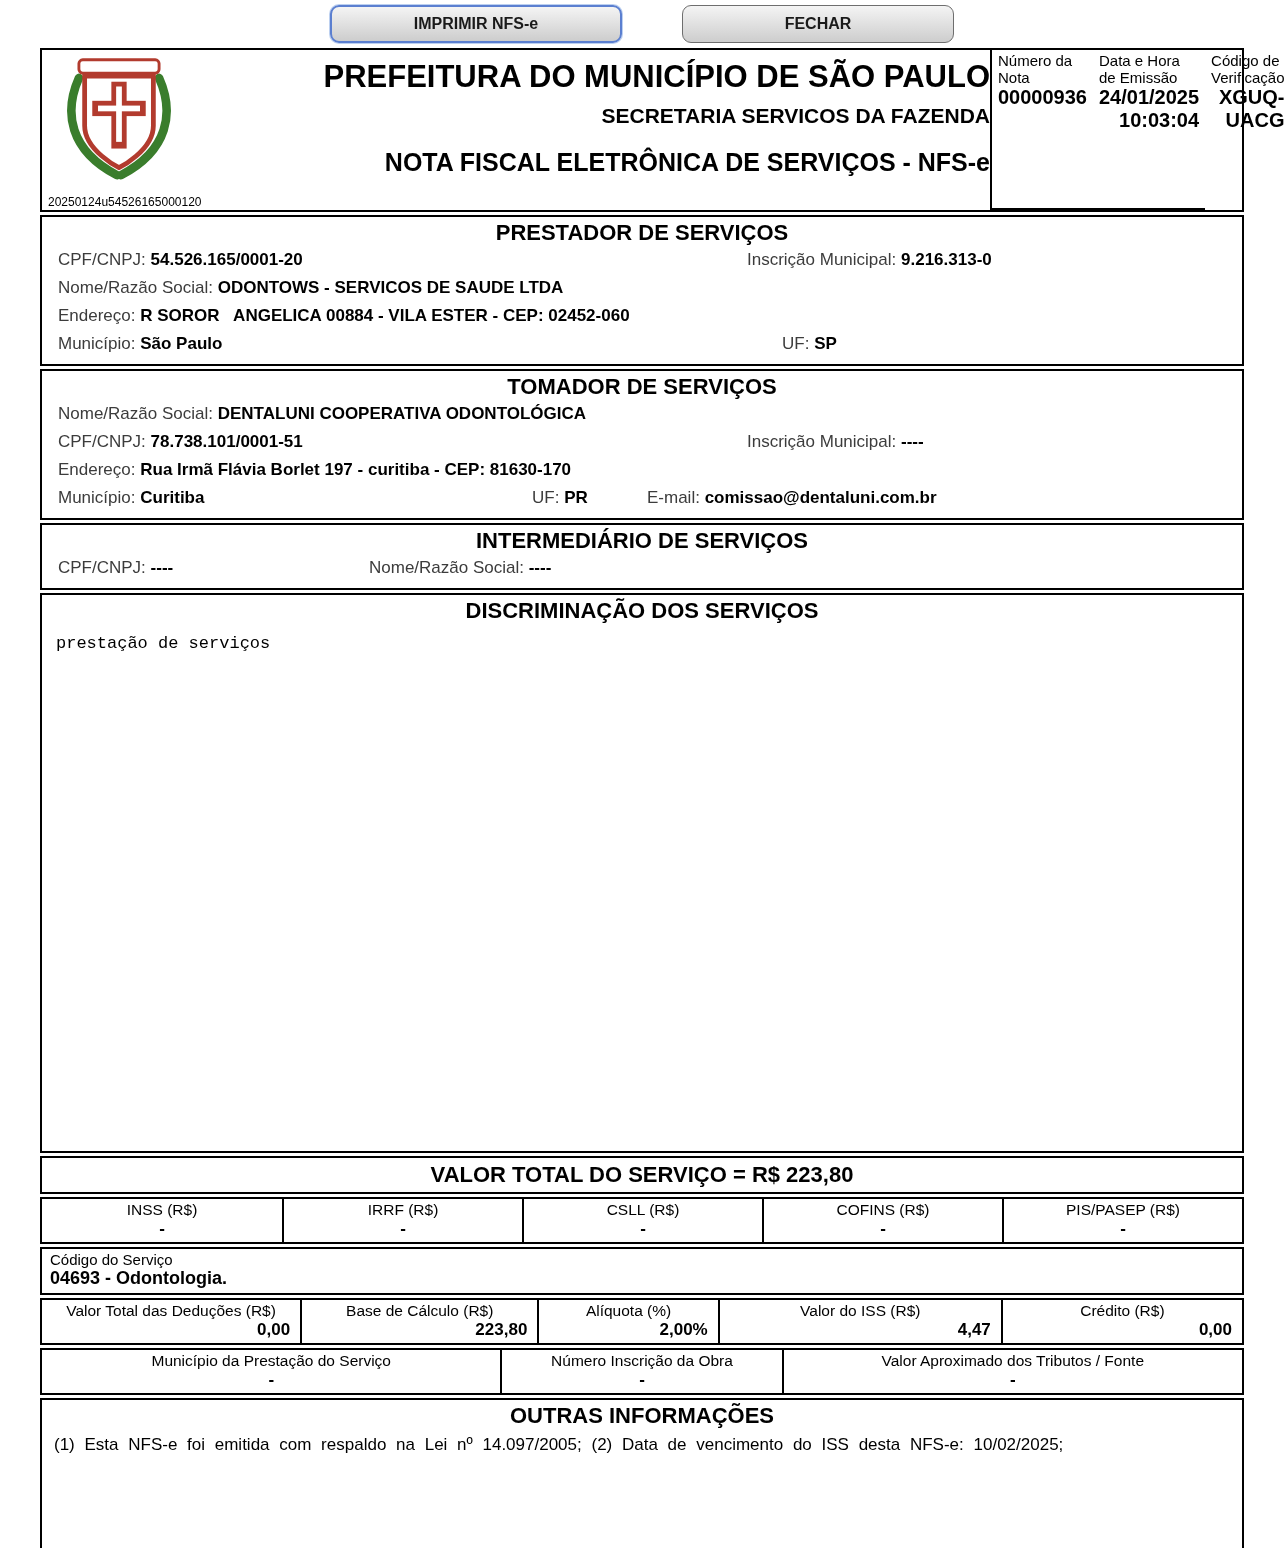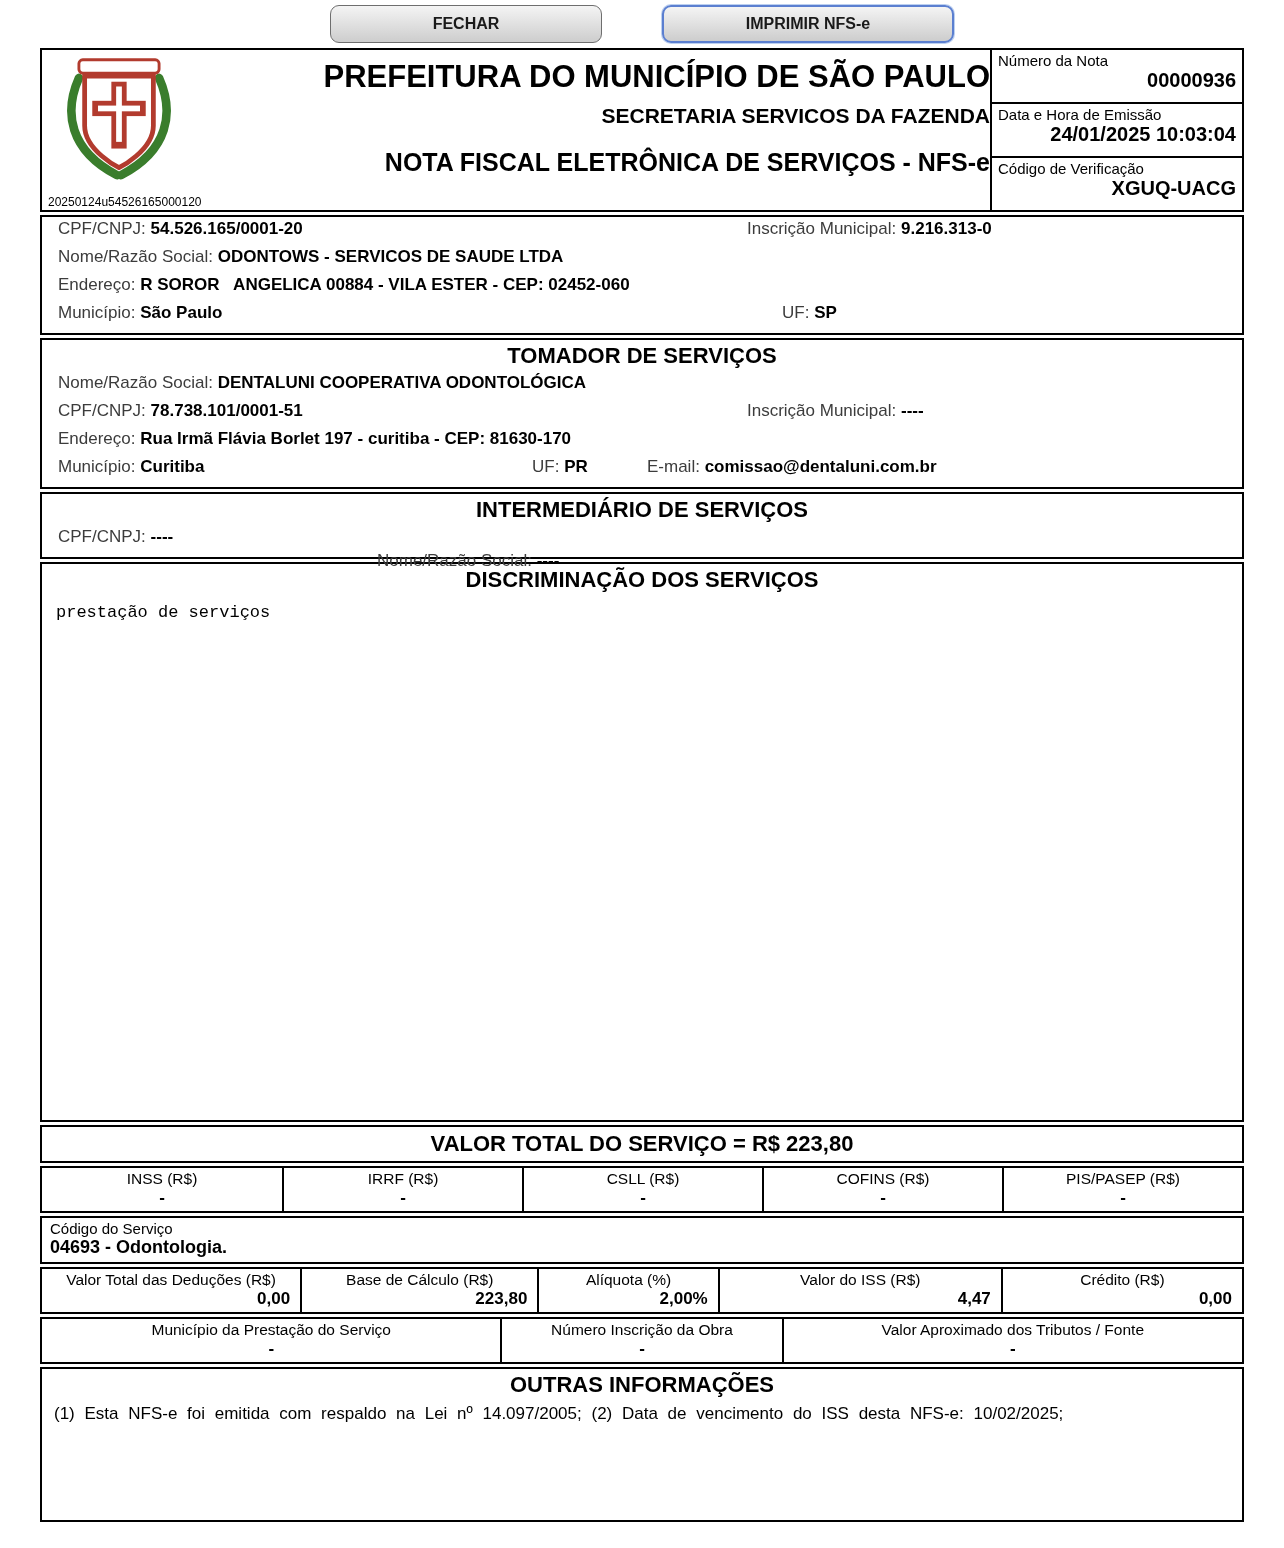--- a/index.html
+++ b/index.html
@@ -29,36 +29,36 @@
 
   
   .header-box { display:flex; height:164px; }
   .logo-col { width:152px; display:flex; flex-direction:column; align-items:center; justify-content:space-between; padding:5px 2px 1px 4px; }
   .logo-col svg { width:116px; height:126px; display:block; }
   .control-num { font-size:12px; white-space:nowrap; align-self:flex-start; padding-left:2px; }
   .header-center { flex:1; text-align:right; padding-top:9px; }
   .h-title { font-size:31px; font-weight:bold; letter-spacing:0; }
   .h-sub   { font-size:21px; font-weight:bold; margin-top:9px; }
   .h-doc   { font-size:25px; font-weight:bold; margin-top:20px; }
-  .nota-col { width:252px; border-left:2px solid #000; display:flex; flex-direction:column; }
+  .nota-col { width:252px; border-left:2px solid #000; display:flex; flex-direction:row; }
   .nota-group { flex:1; border-bottom:2px solid #000; padding:2px 6px; }
   .nota-group:last-child { border-bottom:none; }
   .nota-label { font-size:15px; }
   .nota-value { font-size:20px; font-weight:bold; text-align:right; }
 
   
   .field-row { position:relative; padding:2px 16px; font-size:17px; min-height:28px; }
   .lbl { color:#3c3c3c; }
   .val { font-weight:bold; white-space:pre-wrap; }
   .abs { position:absolute; top:2px; }
   .pos-insc  { left:705px; }
   .pos-uf-p  { left:740px; }
   .pos-uf-t  { left:490px; }
   .pos-email { left:605px; }
-  .pos-nome-i{ left:335px;margin-top:24px; }
+  .pos-nome-i{ left:327px; }
   .sec { padding-bottom:4px; }
 
   
   .disc-box { height:560px; }
   .disc-text { font-family:"Liberation Mono", monospace; font-size:17px; padding:8px 14px; white-space:pre-wrap; }
 
   
   .total-box { padding:4px 0; text-align:center; font-weight:bold; font-size:22px; }
 
   
@@ -77,22 +77,22 @@
   .codigo-value { font-size:18px; font-weight:bold; }
 
   
   .outras-box { height:155px; }
   .outras-text { font-size:17px; padding:4px 12px; word-spacing:5px; color:#000000; }
 </style>
 </head>
 <body>
 
 <div class="toolbar">
+  <button class="btn btn-print">IMPRIMIR NFS-e</button>
   <button class="btn btn-close">FECHAR</button>
-  <button class="btn btn-print">IMPRIMIR NFS-e</button>
 </div>
 
 <div class="doc">
 
   <div class="box header-box">
     <div class="logo-col">
       <svg viewBox="0 0 120 132" aria-hidden="true">
         <path d="M18,24 C2,60 8,100 58,126" fill="none" stroke="#3a7d2c" stroke-width="9" stroke-linecap="round"></path>
         <path d="M102,24 C118,60 112,100 62,126" fill="none" stroke="#3a7d2c" stroke-width="9" stroke-linecap="round"></path>
         <rect x="18" y="5" width="84" height="14" rx="4" fill="#fff" stroke="#b23b2e" stroke-width="3"></rect>
@@ -119,20 +119,21 @@
         <div class="nota-value">24/01/2025 10:03:04</div>
       </div>
       <div class="nota-group">
         <div class="nota-label">Código de Verificação</div>
         <div class="nota-value">XGUQ-UACG</div>
       </div>
     </div>
   </div>
 
   <div class="box sec">
+    <div class="section-title">PRESTADOR DE SERVIÇOS</div>
     <div class="field-row">
       <span class="lbl">CPF/CNPJ:</span>
       <span class="val">54.526.165/0001-20</span>
       <span class="abs pos-insc">
         <span class="lbl">Inscrição Municipal:</span>
         <span class="val">9.216.313-0</span>
       </span>
     </div>
     <div class="field-row">
       <span class="lbl">Nome/Razão Social:</span>

